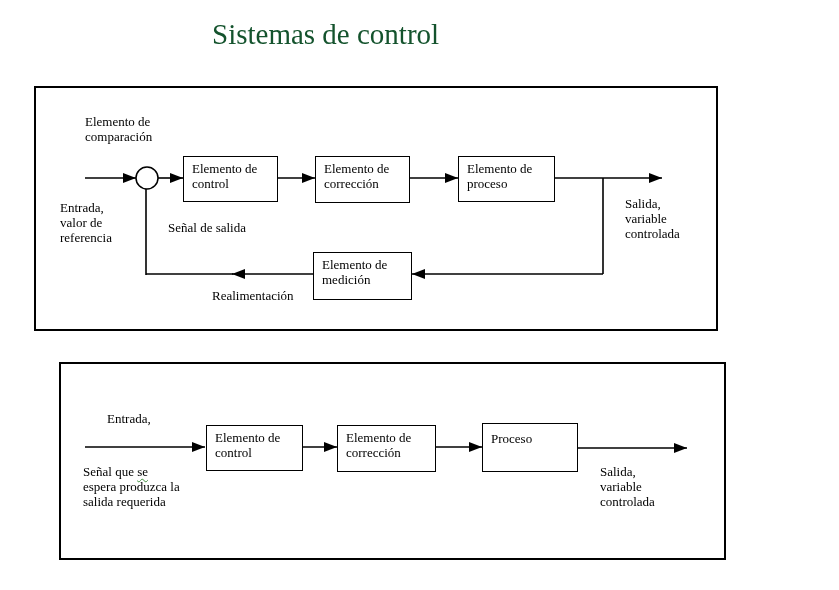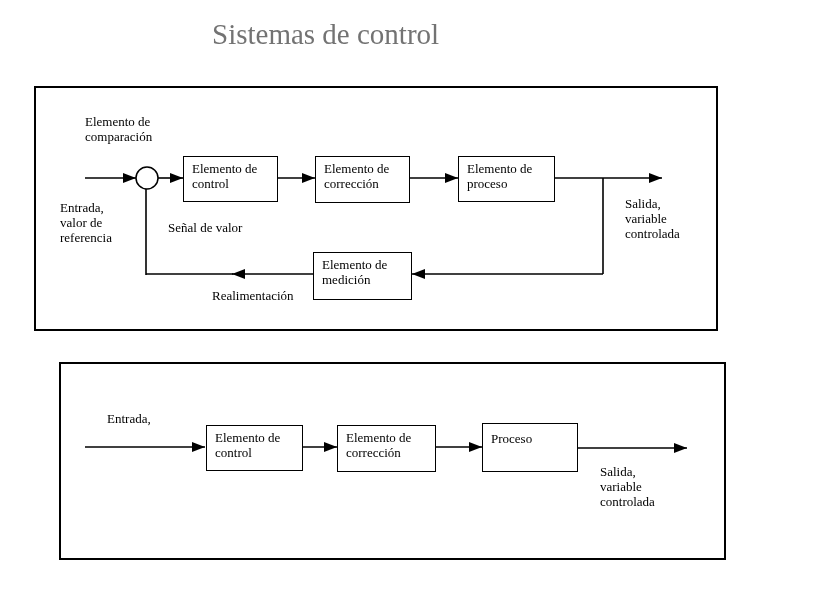--- a/index.html
+++ b/index.html
@@ -12,21 +12,21 @@
     font-family: "Liberation Serif", "DejaVu Serif", serif;
     color: #000000;
   }
   .title {
     position: absolute;
     left: 212px;
     top: 18px;
     margin: 0;
     font-size: 29px;
     font-weight: normal;
-    color: #737373;
+    color: #14532d;
     white-space: nowrap;
     font-family: "Liberation Serif", "DejaVu Serif", serif;
   }
   .frame {
     position: absolute;
     border: 2px solid #000000;
     background: transparent;
     box-sizing: border-box;
     z-index: 1;
   }
@@ -109,30 +109,35 @@
   <div class="node" style="left:458px; top:156px; width:97px; height:46px">Elemento de
 proceso</div>
   <div class="node" style="left:313px; top:252px; width:99px; height:48px">Elemento de
 medición</div>
 
   <div class="lbl" style="left:85px; top:114px">Elemento de
 comparación</div>
   <div class="lbl" style="left:60px; top:200px">Entrada,
 valor de
 referencia</div>
-  <div class="lbl" style="left:168px; top:220px">Señal de valor</div>
+  <div class="lbl" style="left:168px; top:220px">Señal de salida</div>
   <div class="lbl" style="left:625px; top:196px">Salida,
 variable
 controlada</div>
   <div class="lbl" style="left:212px; top:288px">Realimentación</div>
 
   <div class="node" style="left:206px; top:425px; width:97px; height:46px">Elemento de
 control</div>
   <div class="node" style="left:337px; top:425px; width:99px; height:47px">Elemento de
 corrección</div>
   <div class="node single" style="left:482px; top:423px; width:96px; height:49px">Proceso</div>
 
   <div class="lbl" style="left:107px; top:411px">Entrada,</div>
+  <div class="lbl" style="left:83px; top:464px; white-space:normal">
+    <div><span>Señal que </span><span class="wavy">se</span></div>
+    <div>espera produzca la</div>
+    <div>salida requerida</div>
+  </div>
   <div class="lbl" style="left:600px; top:464px">Salida,
 variable
 controlada</div>
 
 </div>
 
 </body></html>

